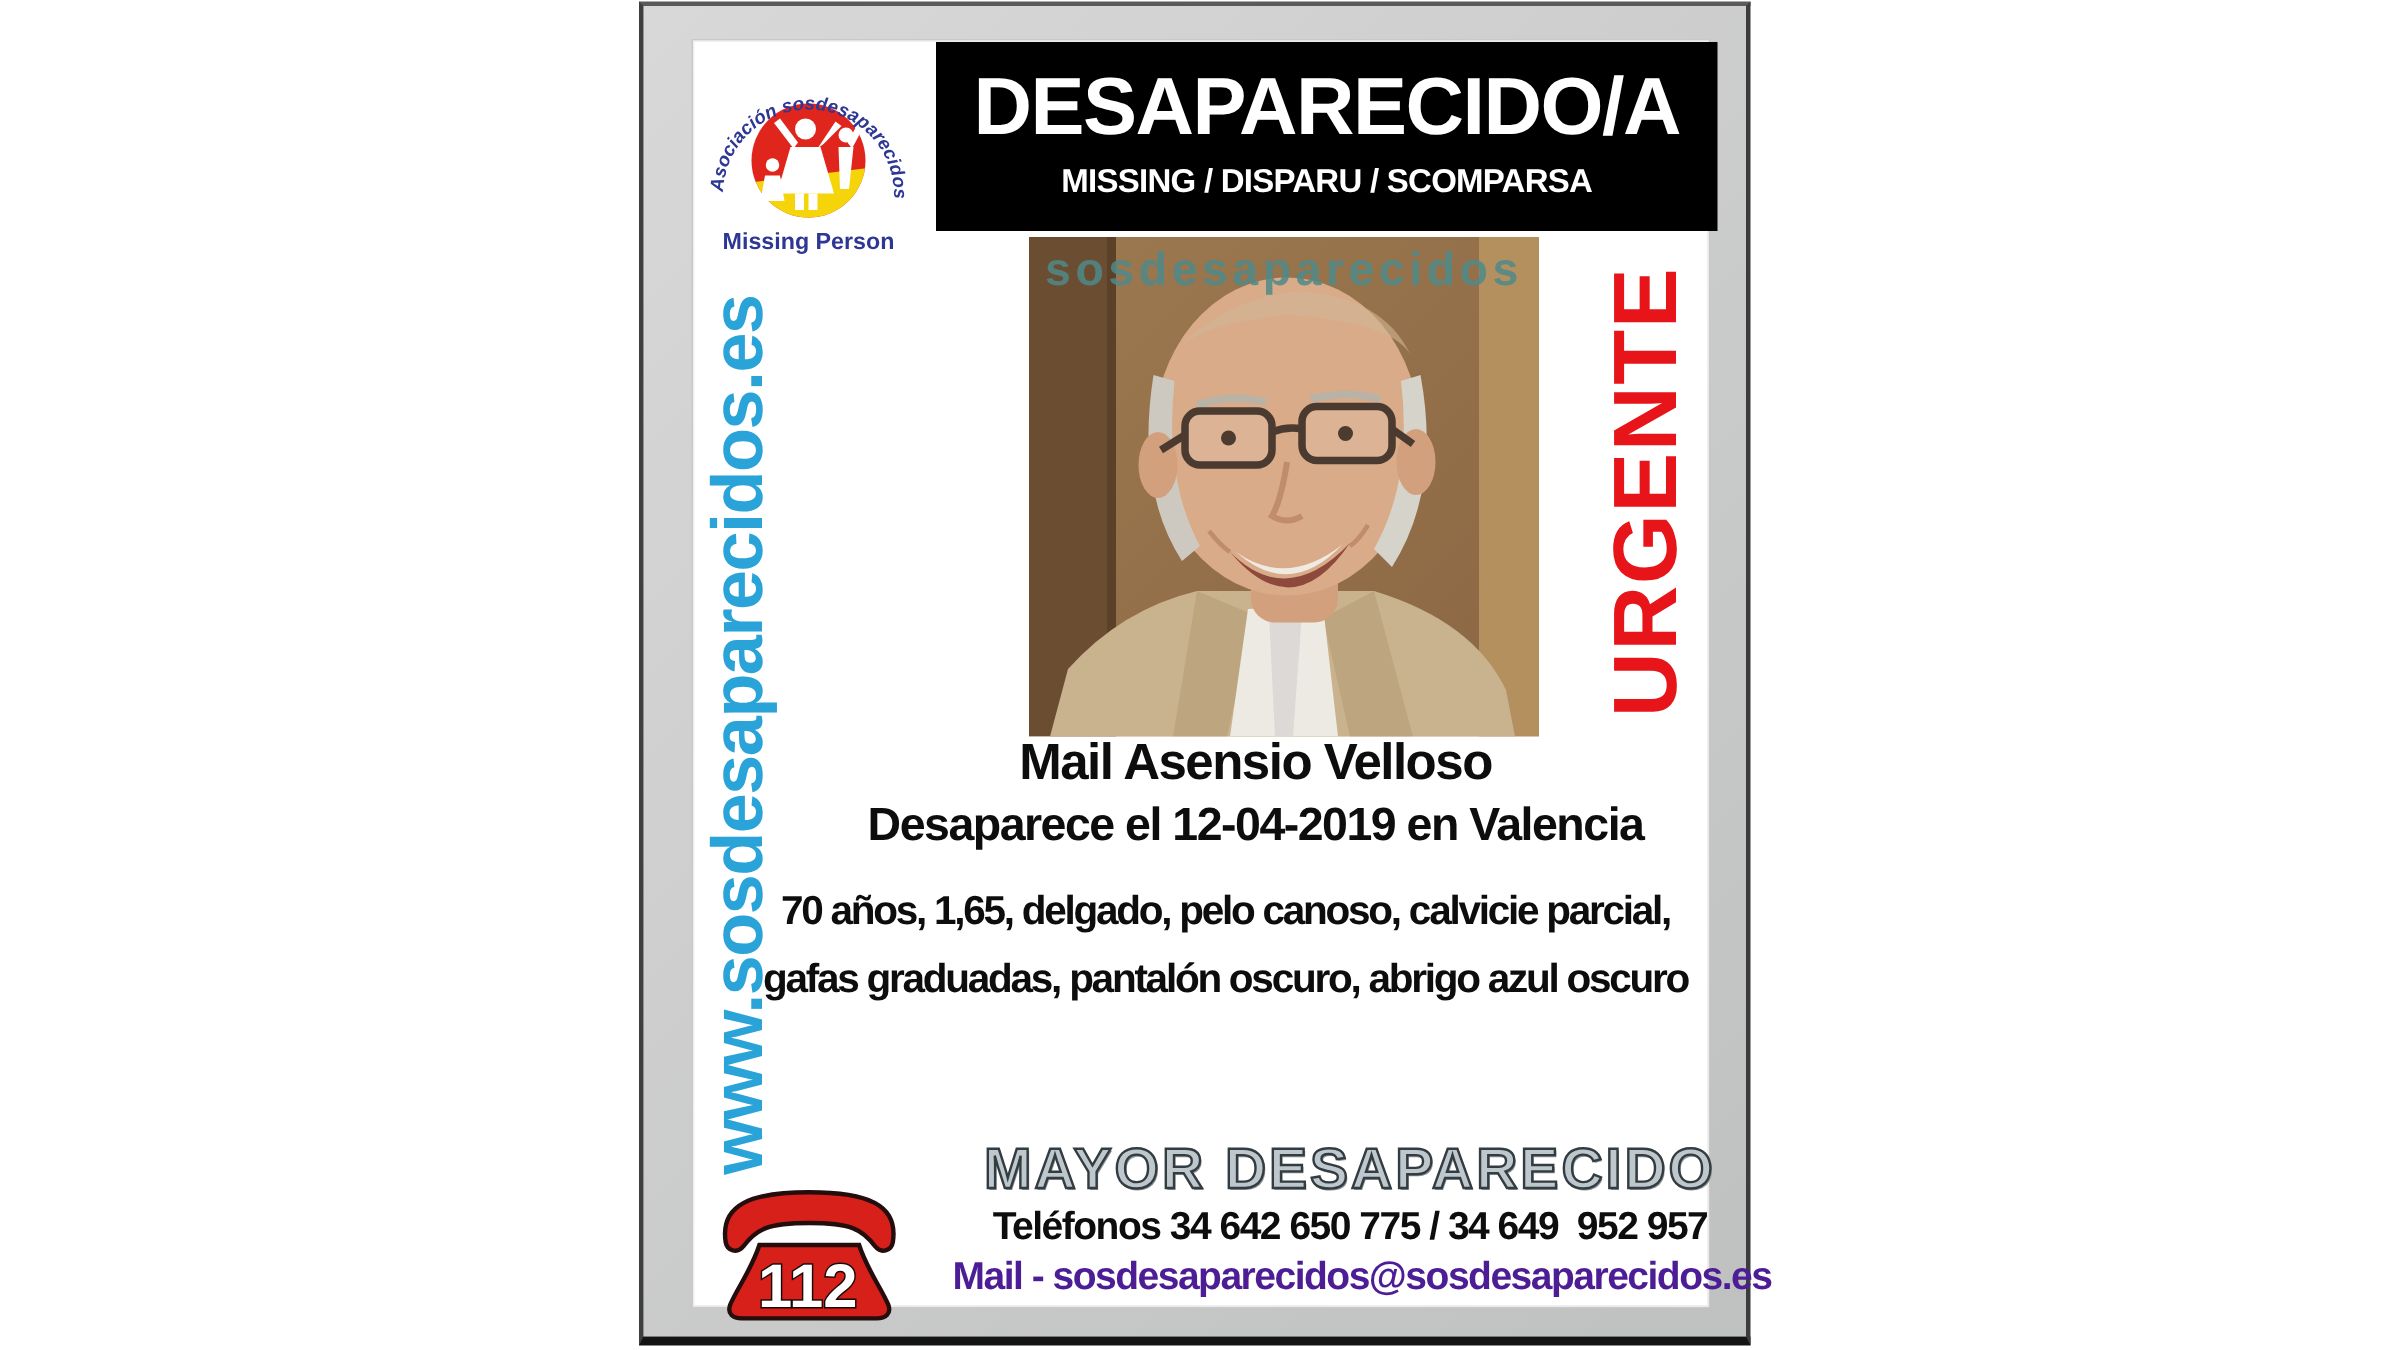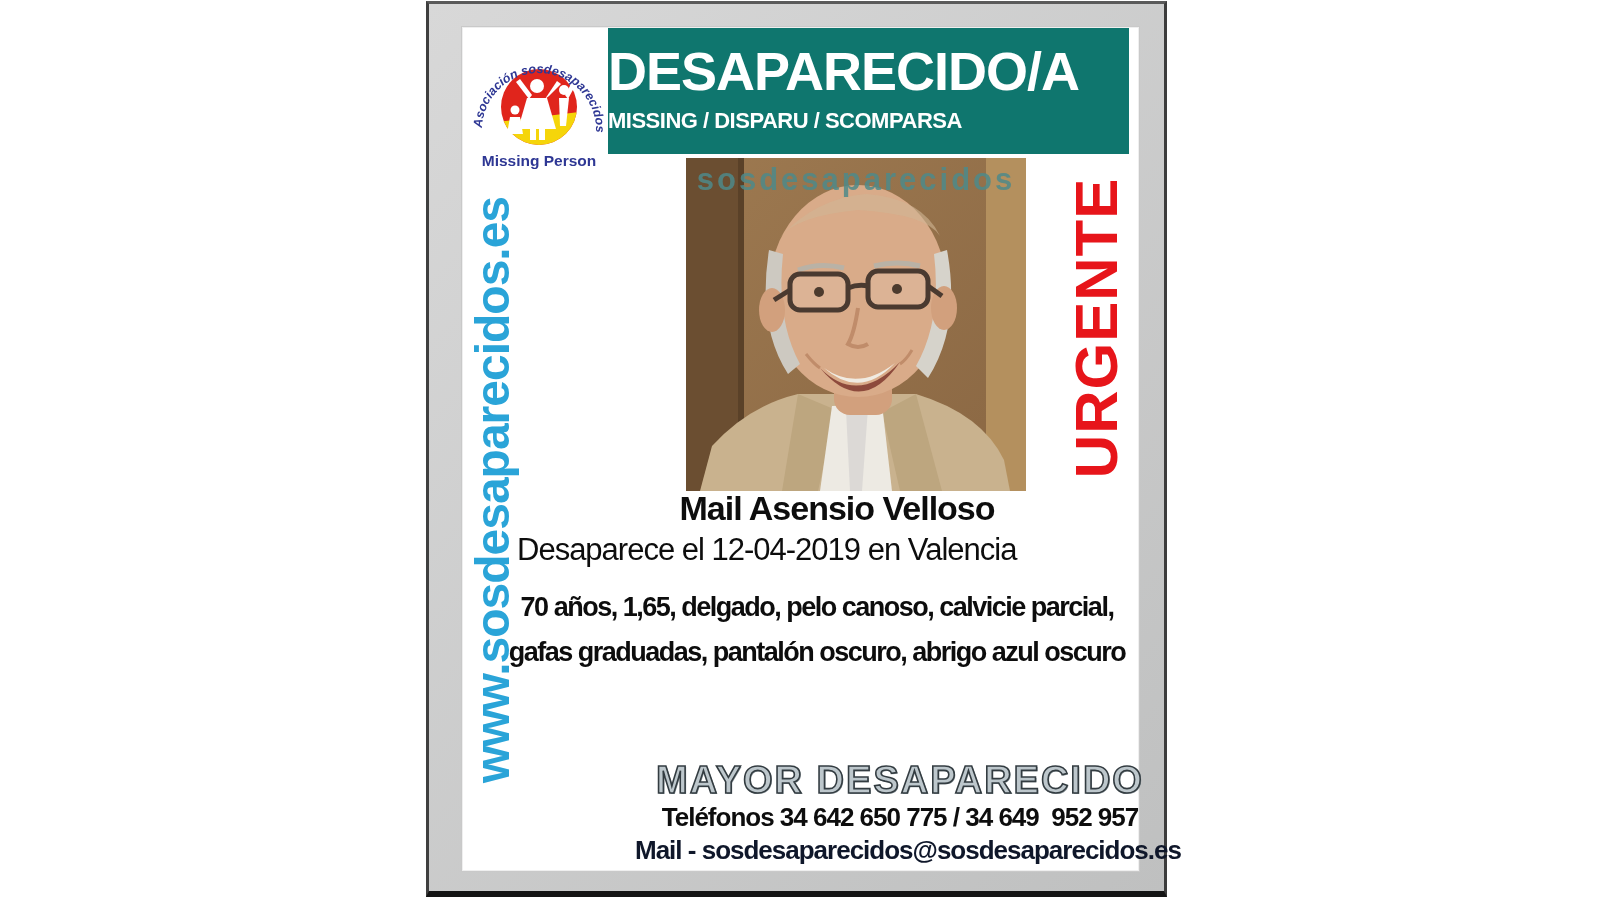--- a/index.html
+++ b/index.html
@@ -12,22 +12,22 @@
             background:linear-gradient(135deg,#d8d8d8,#bfc0c0);
             border-left:3px solid #3f3f3f; border-top:3px solid #5a5a5a;
             border-right:3px solid #3c3c3c; border-bottom:6px solid #141414; }
   .inner { position:absolute; left:33px; top:23px; width:677px; height:844px;
            background:#ffffff; box-shadow:0 0 0 1px #c9c9c9, inset 0 0 0 1px #efefef; }
 
   
   .logo-wrap { position:absolute; left:4px; top:6px; width:146px; height:144px; }
 
   
-  .banner { position:absolute; left:146px; top:1px; width:521px; height:126px;
-            background:#0f766e; color:#ffffff; text-align:left;
+  .banner { position:absolute; left:162px; top:1px; width:521px; height:126px;
+            background:#000000; color:#ffffff; text-align:center;
             display:flex; flex-direction:column; justify-content:center; }
   .banner-title { font-size:54px; font-weight:bold; letter-spacing:-1px; line-height:60px; }
   .banner-sub   { font-size:22px; font-weight:bold; letter-spacing:-0.5px; line-height:40px; }
 
   
   .vtext { position:absolute; text-align:center; white-space:nowrap; font-weight:bold; }
   .www-vert { left:-289px; top:435px; width:640px; height:56px; line-height:56px;
               font-size:48px; letter-spacing:-1px; color:#2aa4d8;
               transform:rotate(-90deg); }
   .urgente-vert { left:475px; top:268px; width:320px; height:66px; line-height:66px;
@@ -37,36 +37,36 @@
   
   .photo { position:absolute; left:208px; top:131px; width:340px; height:333px;margin-left:16px; }
   .photo svg { display:block; width:100%; height:100%; }
   .watermark { position:absolute; left:0; top:4px; width:100%; text-align:center;
                font-size:31px; font-weight:bold; letter-spacing:3px;
                color:rgba(77,138,138,0.85); }
 
   
   .person-name { position:absolute; left:70px; top:462px; width:610px; text-align:center;
                  font-size:34px; font-weight:bold; letter-spacing:-1px; color:#0d0d0d; }
-  .person-date { position:absolute; left:55px; top:505px; width:640px; text-align:left;
-                 font-size:31px; font-weight:normal; letter-spacing:-1px; color:#0d0d0d; }
+  .person-date { position:absolute; left:55px; top:505px; width:640px; text-align:center;
+                 font-size:31px; font-weight:bold; letter-spacing:-1px; color:#0d0d0d; }
   .person-desc { position:absolute; left:40px; top:558px; width:630px; text-align:center;
                  font-size:27px; font-weight:bold; letter-spacing:-1.5px; color:#0d0d0d;
                  line-height:45px; white-space:nowrap; }
 
   
   .phone-icon { position:absolute; left:12px; top:760px; width:132px; height:96px; }
   .footer-col { position:absolute; left:125px; top:732px; width:530px; text-align:center;margin-left:48px; }
   .category   { font-size:38px; font-weight:bold; letter-spacing:2px; line-height:42px;
                 color:#bdc7cc; -webkit-text-stroke:1.6px #333c41;
                 text-shadow:1px 1px 0 #8a9499; }
   .phones-line { font-size:26px; font-weight:bold; letter-spacing:-1px; line-height:33px;
                  color:#0d0d0d; white-space:pre; }
   .mail-line   { font-size:26px; font-weight:bold; letter-spacing:-1px; line-height:33px;
-                 color:#0f172a; white-space:nowrap; }
+                 color:#4c1d95; white-space:nowrap; }
 </style>
 </head>
 <body>
 
 <div class="canvas">
   <div class="poster">
     <div class="inner">
 
       <div class="logo-wrap">
         <svg viewBox="0 0 146 144" xmlns="http://www.w3.org/2000/svg" xmlns:xlink="http://www.w3.org/1999/xlink">
@@ -162,20 +162,27 @@
         <div class="watermark">sosdesaparecidos</div>
       </div>
 
       <div class="person-name">Mail Asensio Velloso</div>
       <div class="person-date">Desaparece el 12-04-2019 en Valencia</div>
       <div class="person-desc">
         <div>70 años, 1,65, delgado, pelo canoso, calvicie parcial,</div>
         <div>gafas graduadas, pantalón oscuro, abrigo azul oscuro</div>
       </div>
 
+      <div class="phone-icon">
+        <svg viewBox="0 0 135 96" xmlns="http://www.w3.org/2000/svg">
+          <path d="M10,42 C6,16 28,8 67,8 C106,8 128,16 124,42 C123,48 116,50 112,45 C103,33 95,29 67,29 C39,29 31,33 22,45 C18,50 11,48 10,42 Z" fill="#d8201a" stroke="#240d0d" stroke-width="3"></path>
+          <path d="M33,44 L101,44 C106,60 117,75 121,85 C123,91 119,94 113,94 L21,94 C15,94 11,91 13,85 C17,75 28,60 33,44 Z" fill="#d8201a" stroke="#240d0d" stroke-width="3"></path>
+          <text x="66" y="86" text-anchor="middle" font-size="42" font-weight="bold" fill="#ffffff" stroke="#1a0808" stroke-width="2" paint-order="stroke" font-family="Liberation Sans, sans-serif">112</text>
+        </svg>
+      </div>
       <div class="footer-col">
         <div class="category">MAYOR DESAPARECIDO</div>
         <div class="phones-line">Teléfonos 34 642 650 775 / 34 649  952 957</div>
         <div class="mail-line">Mail - sosdesaparecidos@sosdesaparecidos.es</div>
       </div>
 
     </div>
   </div>
 </div>
 

